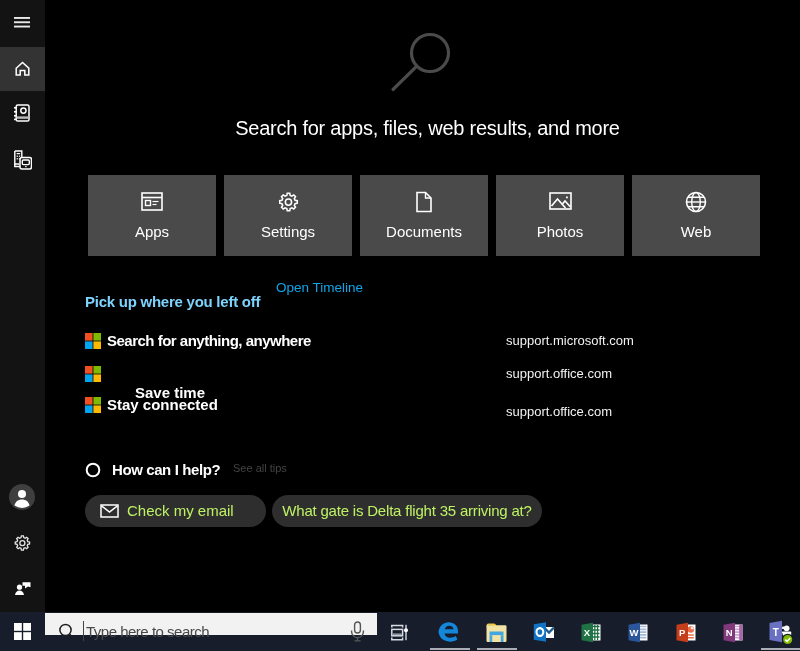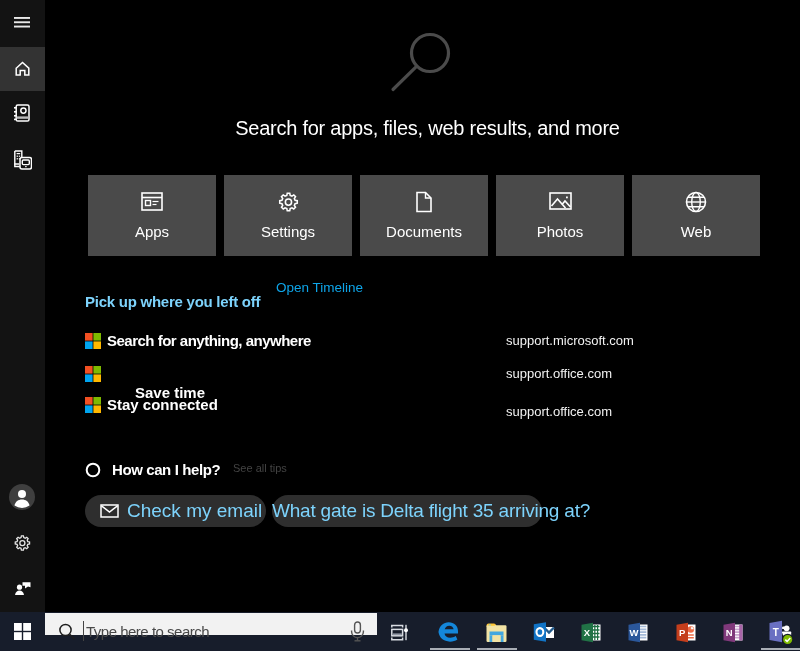--- a/index.html
+++ b/index.html
@@ -7,21 +7,21 @@
   body { font-family:"Liberation Sans", sans-serif; position:relative; }
   .abs { position:absolute; }
   #main { left:45px; top:0; width:755px; height:612px; background:#000; }
   #sidebar { left:0; top:0; width:45px; height:612px; background:#131313; }
   #taskbar { left:0; top:612px; width:800px; height:39px; background:#171d2b; }
   .btn { position:absolute; top:175px; width:128px; height:81px; background:#4a4a4a; text-align:center; }
   .btn svg { margin-top:16px; }
   .btn .lbl { position:absolute; left:0; right:0; bottom:16px; color:#fff; font-size:15px; }
   .rowlbl { position:absolute; color:#fff; font-size:15px; font-weight:bold; white-space:nowrap; }
   .url { position:absolute; color:#f2f2f2; font-size:13px; white-space:nowrap; }
-  .pill { position:absolute; top:495px; height:32px; border-radius:16px; background:#2e2e2e; color:#7dd3fc; font-size:19px; line-height:32px; white-space:nowrap; }
+  .pill { position:absolute; top:495px; height:32px; border-radius:16px; background:#2e2e2e; color:#bef264; font-size:15px; line-height:32px; white-space:nowrap; }
 </style>
 </head>
 <body>
 <div class="abs" id="main">
 
   <svg class="abs" style="left:342px; top:25px;" width="90" height="72" viewBox="0 0 90 72">
     <circle cx="43" cy="28" r="18.5" fill="none" stroke="#4b4b4b" stroke-width="3.2"></circle>
     <line x1="29.8" y1="41.2" x2="6" y2="64.5" stroke="#4b4b4b" stroke-width="3.2" stroke-linecap="round"></line>
   </svg>
   <div class="abs" style="left:0; top:117px; width:755px; text-align:center; color:#fff; font-size:20px; letter-spacing:-0.25px; transform:translateX(5px);">Search for apps, files, web results, and more</div>

